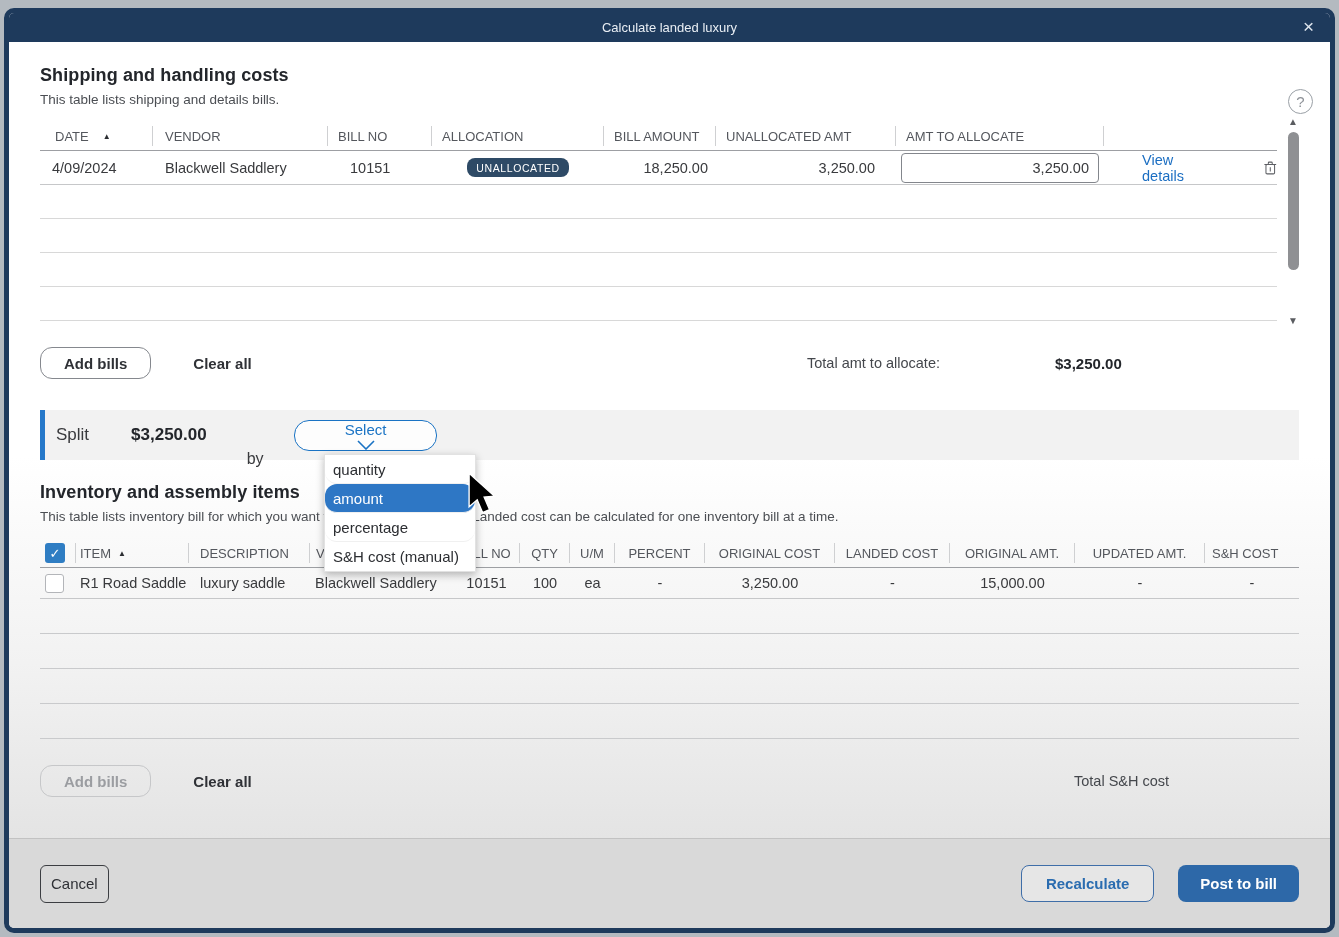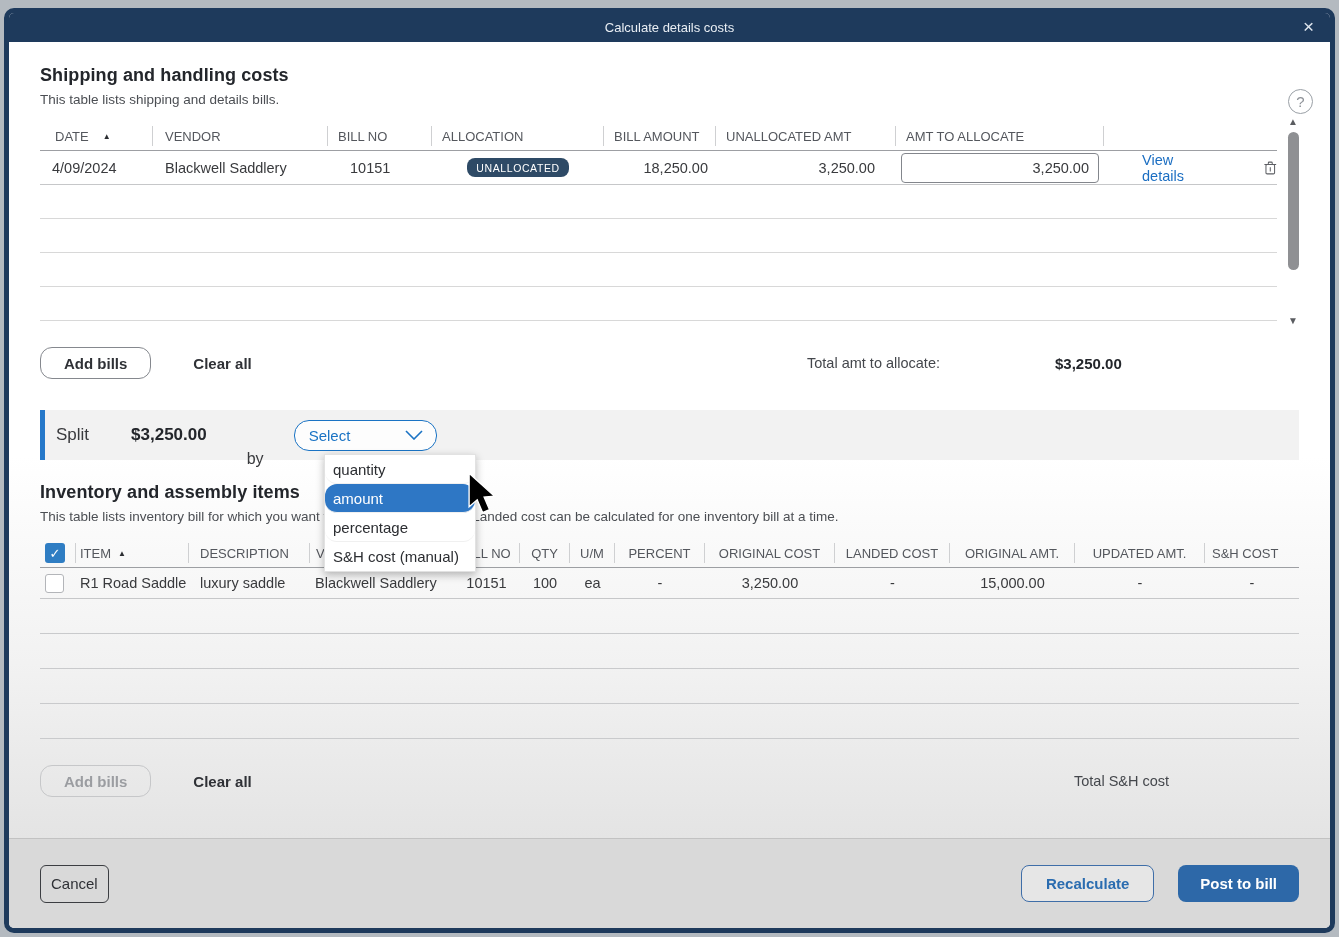--- a/index.html
+++ b/index.html
@@ -71,21 +71,21 @@
   .tot-value { position:absolute; left:1015px; font-size:15px; font-weight:bold; color:#23262b; }
   .tot-sh    { position:absolute; left:1034px; font-size:14.5px; color:#44474c; }
 
   
   .split-band { position:relative; margin-top:31px; height:50px; background:#f2f2f2; border-left:5px solid #2678c9;
                 display:flex; align-items:center; z-index:20; }
   .split-label { font-size:17px; color:#393a3d; margin-left:11px; }
   .split-amount { font-size:17px; font-weight:bold; color:#23262b; margin-left:42px; }
   .split-by { font-size:16px; color:#393a3d; margin-left:40px;margin-top:48px; }
   .select-box { margin-left:30px; width:143px; height:31px; border:1.5px solid #1a73c4; border-radius:15px; background:#fdfdfd;
-                display:flex; align-items:center; justify-content:space-between; padding:0 13px 0 14px; cursor:pointer; }
+                display:flex; align-items:center; justify-content:space-between; padding:0 13px 0 14px; cursor:pointer;flex-direction:column; }
   .select-box span { color:#1a73c4; font-size:15px; }
   .chev { width:18px; height:10px; }
 
   .dropdown { position:absolute; left:279px; top:44px; width:152px; background:#fff; border:1px solid #e2e2e2;
               box-shadow:0 3px 8px rgba(0,0,0,.28); z-index:30; }
   .opt { height:29px; display:flex; align-items:center; padding-left:8px; font-size:15px; color:#2b2d31;
          border-bottom:1px solid #f0f0f0; cursor:pointer; white-space:nowrap;border-radius:12px; }
   .opt:last-child { border-bottom:none; }
   .opt.hl { background:#2e77c5; color:#fff; }
   .cursor-arrow { position:absolute; left:421px; top:62px; z-index:40; }
@@ -107,21 +107,21 @@
                 font-size:15px; font-weight:bold; color:#2a6cb0; cursor:pointer; margin-right:24px; font-family:"Liberation Sans",sans-serif; }
   .btn-post { height:37px; padding:0 22px; background:#2d68a8; border:none; border-radius:8px;
               font-size:15px; font-weight:bold; color:#fff; cursor:pointer; font-family:"Liberation Sans",sans-serif; }
 </style>
 </head>
 <body>
 
 <div class="modal">
 
   <div class="titlebar">
-    <span class="title">Calculate details costs</span>
+    <span class="title">Calculate landed luxury</span>
     <span class="close-x">×</span>
   </div>
 
   <div class="body">
     <div class="help-circle">?</div>
 
     <div class="sec1-head">
       <h2 class="section">Shipping and handling costs</h2>
       <div class="subtitle">This table lists shipping and details bills.</div>
     </div>

